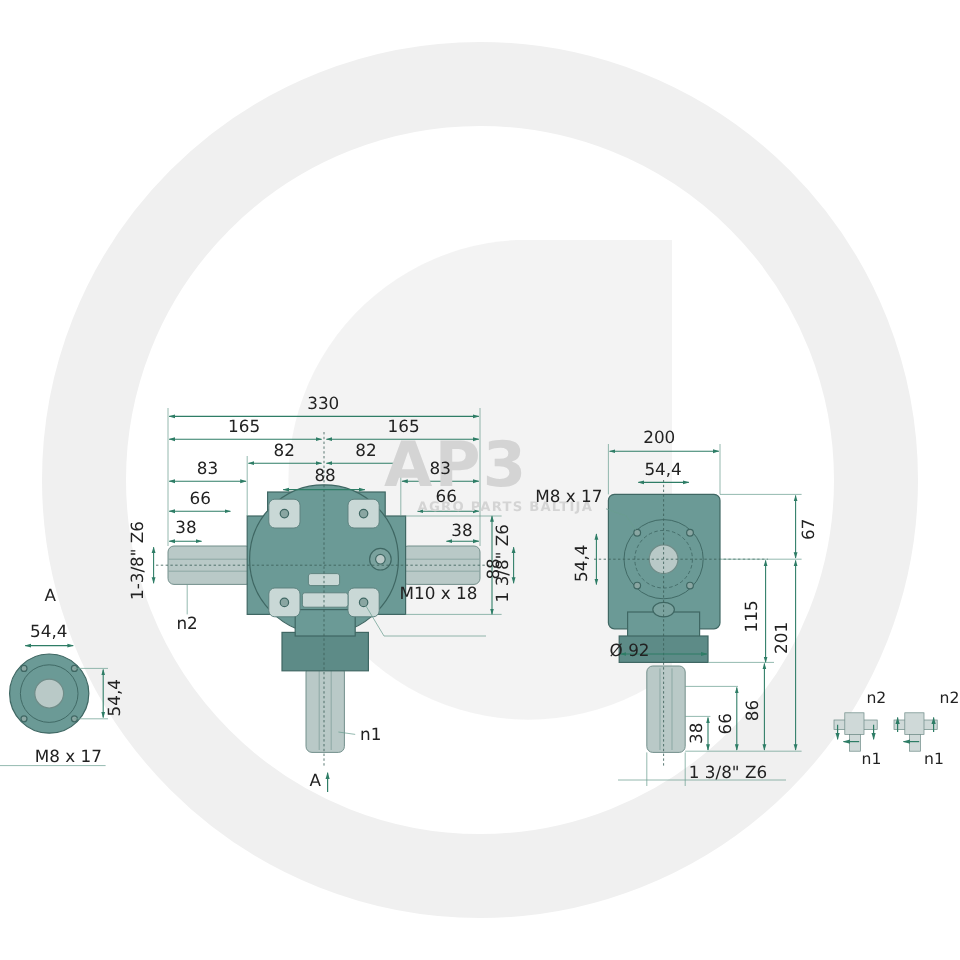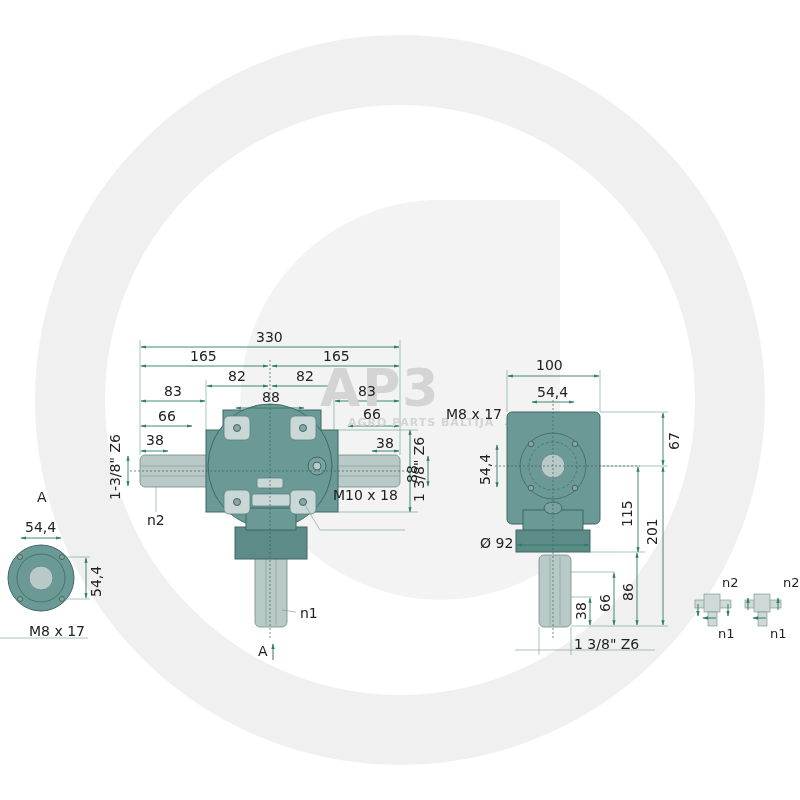--- a/index.html
+++ b/index.html
@@ -194,28 +194,28 @@
 <span class="t" style="left:147px;top:513px;">n2</span>
 <span class="t" style="left:333px;top:488px;">M10 x 18</span>
 <span class="t" style="left:300px;top:606px;">n1</span>
 <span class="t" style="left:258px;top:644px;">A</span>
 
 <span class="t" style="left:37px;top:490px;">A</span>
 <span class="t" style="left:25px;top:520px;">54,4</span>
 <span class="t v" style="left:89px;top:597px;">54,4</span>
 <span class="t" style="left:29px;top:624px;">M8 x 17</span>
 
-<span class="t" style="left:536px;top:358px;">100</span>
+<span class="t" style="left:536px;top:358px;">200</span>
 <span class="t" style="left:537px;top:385px;">54,4</span>
 <span class="t" style="left:446px;top:407px;">M8 x 17</span>
 <span class="t v" style="left:478px;top:485px;">54,4</span>
 <span class="t v" style="left:667px;top:450px;">67</span>
 <span class="t v" style="left:620px;top:527px;">115</span>
 <span class="t v" style="left:645px;top:545px;">201</span>
-<span class="t" style="left:480px;top:536px;">Ø 92</span>
+<span class="t" style="left:508px;top:536px;">Ø 92</span>
 <span class="t v" style="left:621px;top:601px;">86</span>
 <span class="t v" style="left:598px;top:612px;">66</span>
 <span class="t v" style="left:574px;top:620px;">38</span>
 <span class="t" style="left:574px;top:637px;">1 3/8" Z6</span>
 
 <span class="t" style="left:722px;top:576px;font-size:13px;">n2</span>
 <span class="t" style="left:718px;top:627px;font-size:13px;">n1</span>
 <span class="t" style="left:783px;top:576px;font-size:13px;">n2</span>
 <span class="t" style="left:770px;top:627px;font-size:13px;">n1</span>
 

